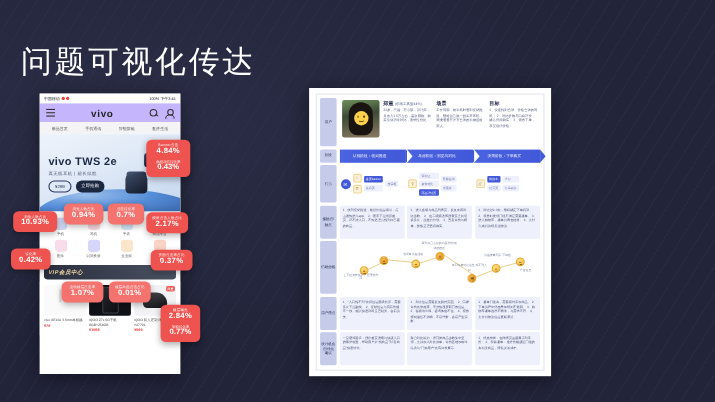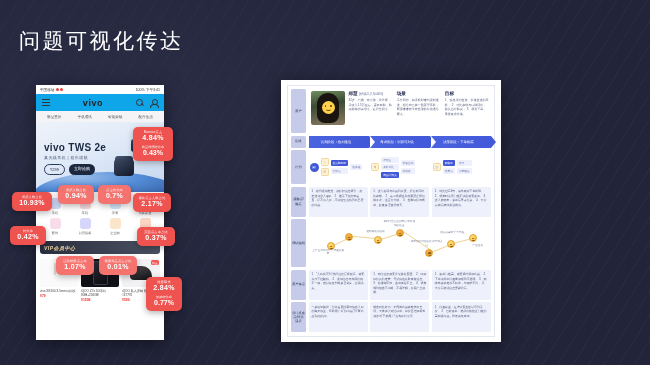--- a/index.html
+++ b/index.html
@@ -28,42 +28,42 @@
     pointer-events: none;
   }
 
   
   .header { position: absolute; left: 19px; top: 18px; }
   .eyebrow {
     font-size: 8px; color: #b9bdcd; letter-spacing: 1.2px;
     font-weight: bold;
   }
   .page-title {
-    font-size: 21px; color: #ffffff; margin-top: 9px;
+    font-size: 28px; color: #ffffff; margin-top: 19px;
     letter-spacing: 2.5px; font-weight: 500;
   }
 
   
   .phone {
     position: absolute; left: 36px; top: 85px;
     width: 128px; height: 255px;
     background: #ffffff;
     box-shadow: 0 4px 18px rgba(0,0,0,0.45);
     overflow: hidden;
   }
   .statusbar {
     height: 9px; display: flex; align-items: center;
     justify-content: space-between; padding: 0 4px;
     font-size: 3.6px; color: #333; background: #fff;
   }
   .sb-left { display:flex; align-items:center; gap:1.5px; }
   .sb-dot { width:3px; height:3px; border-radius:50%; background:#e8403a; display:inline-block;}
   .appbar {
     height: 17px; display: flex; align-items: center;
-    justify-content: space-between; padding: 0 6px; background: #0ea5e9;
+    justify-content: space-between; padding: 0 6px; background: #c4b5fd;
   }
   .hamburger { width: 8px; }
   .hamburger i { display:block; height:1px; background:#333; margin:1.6px 0;}
   .vivo-logo { font-size: 9px; font-weight: bold; letter-spacing: 0.6px; color:#222; }
   .appbar-icons { display:flex; gap:6px; align-items:center; }
   .ic { width:8px; height:8px; position:relative; }
   .ic-search::before {
     content:''; position:absolute; left:0; top:0; width:5.5px; height:5.5px;
     border:1px solid #333; border-radius:50%;
   }

